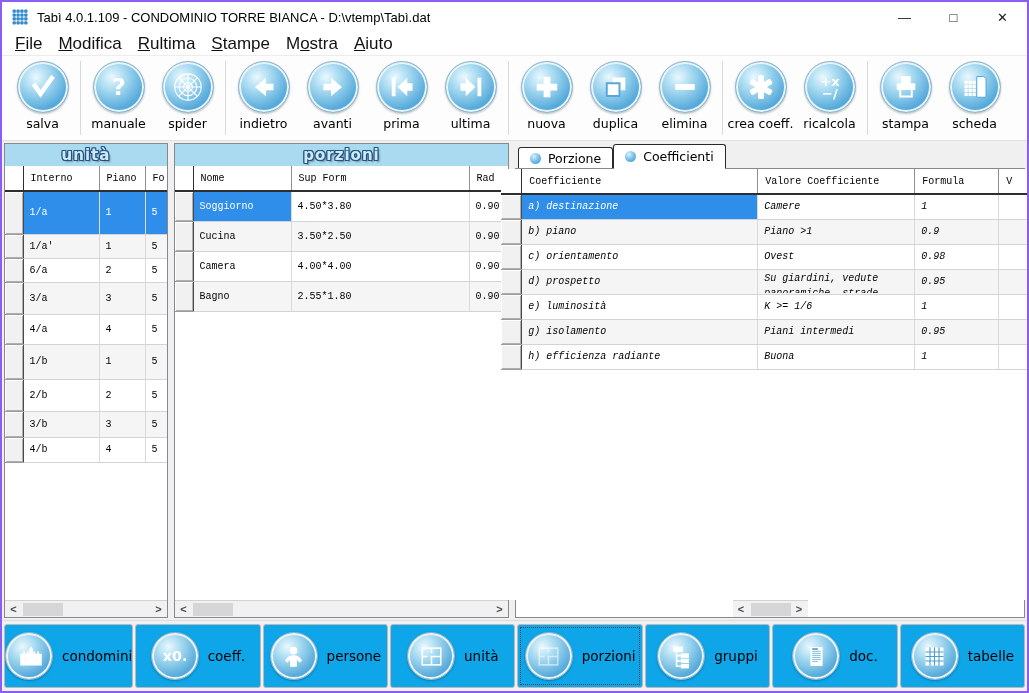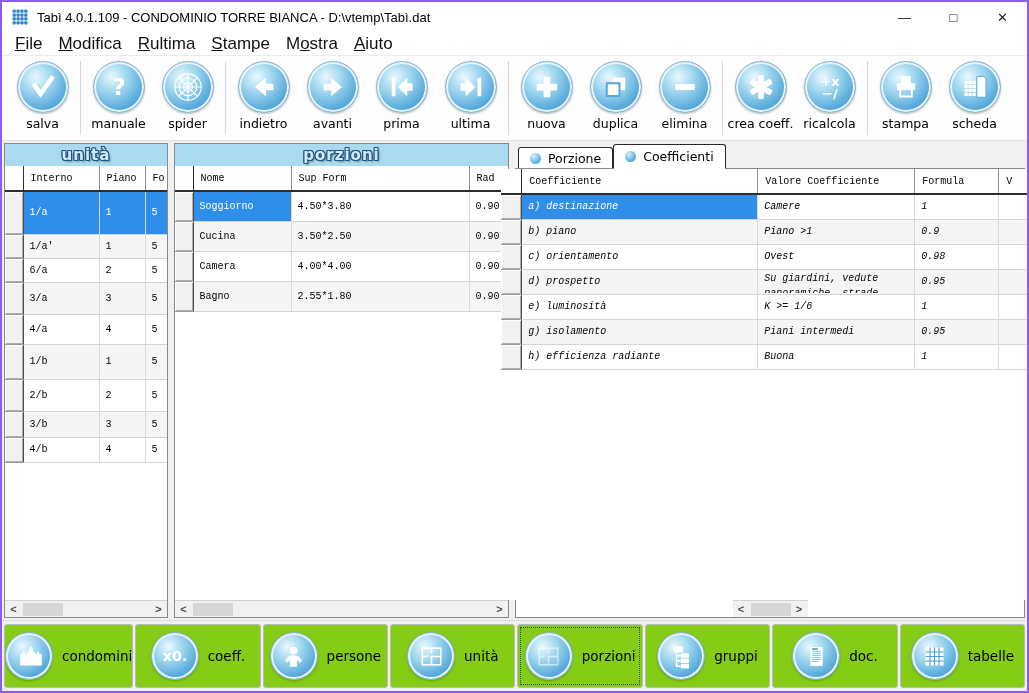--- a/index.html
+++ b/index.html
@@ -71,21 +71,21 @@
   .tabsbar{height:25px;display:flex;align-items:flex-end;padding-left:3px;flex:none;}
   .tab{display:flex;align-items:center;gap:7px;background:#fff;border:1px solid #2a2a2a;border-bottom:none;
     border-radius:3px 3px 0 0;padding:0 11px;font-size:12.5px;font-family:"DejaVu Sans",sans-serif;
     height:21px;cursor:pointer;position:relative;}
   .tab.active{height:25px;z-index:2;margin-bottom:-1px;border-bottom:1px solid #fff;}
   .sphere{width:11px;height:11px;border-radius:50%;flex:none;
     background:radial-gradient(circle at 35% 30%, #d9f1fc, #6cb9e4 55%, #3f98cd);}
   .rightpanel-body{flex:1;display:flex;flex-direction:column;min-height:0;align-items:center;}
   
   .bottombar{height:71px;background:#f0f0f0;display:flex;gap:2px;padding:3px 2px;flex:none;border-top:1px solid #dcdcdc;}
-  .bbtn{flex:1;background:#84cc16;border:1px solid #b9b9b9;border-radius:3px;display:flex;align-items:center;
+  .bbtn{flex:1;background:#0ea5e9;border:1px solid #b9b9b9;border-radius:3px;display:flex;align-items:center;
     justify-content:center;gap:9px;cursor:pointer;}
   .bbtn.active{outline:1px dotted #444;outline-offset:-4px;}
   .bcircle{width:48px;height:48px;border-radius:50%;flex:none;
     background:radial-gradient(circle at 36% 30%, #eaf8fe 0%, #a5d9f0 30%, #58abdc 68%, #3f95c8 100%);
     border:1px solid #8fb6c9;box-shadow:inset 0 0 0 2px #e9f4fa, 0 1px 2px rgba(0,0,0,.25);
     display:flex;align-items:center;justify-content:center;}
   .blabel{font-size:13.5px;color:#000;font-family:"DejaVu Sans",sans-serif;white-space:nowrap;}
   .dim{opacity:.55;}
   svg{display:block;}
 </style>

